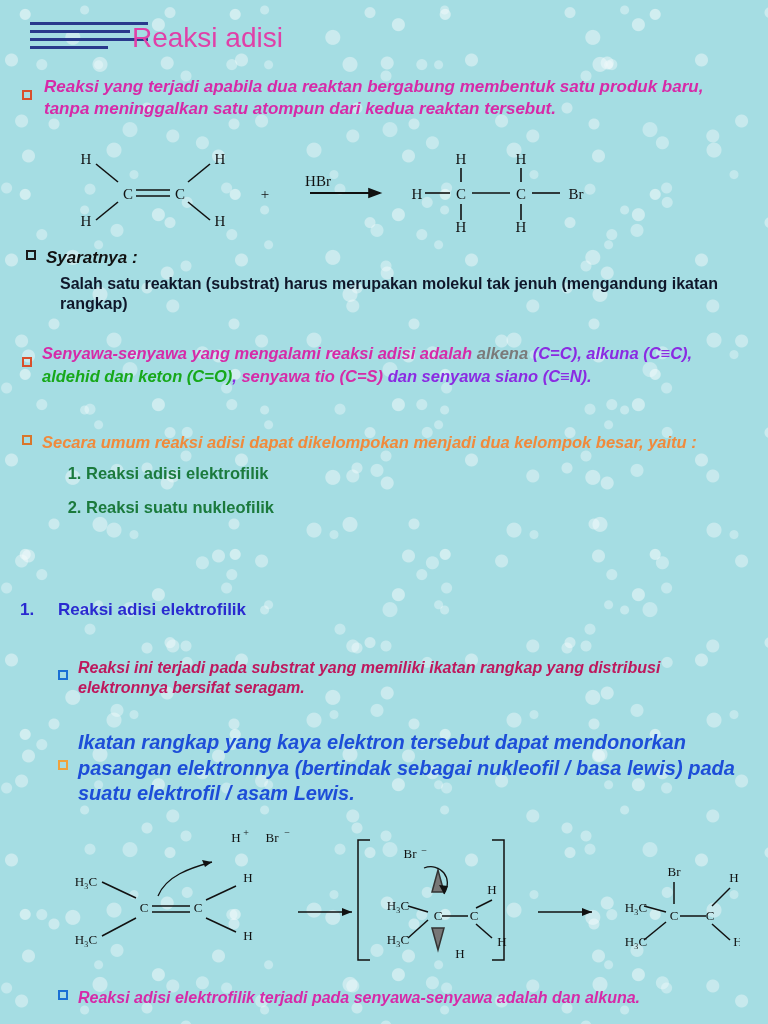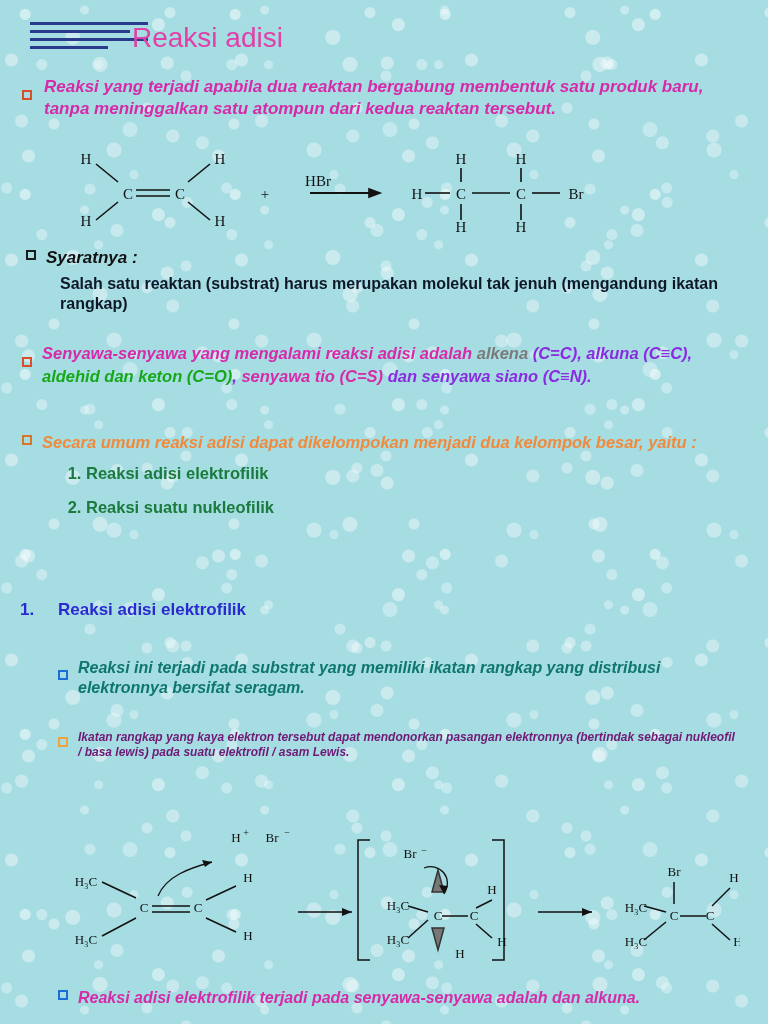--- a/index.html
+++ b/index.html
@@ -94,25 +94,25 @@
   .p4{position:absolute;left:22px;top:432px;width:714px;
       font-size:16.5px;font-weight:bold;color:#f08a3c;line-height:1.3;}
   .num-list{margin-left:46px;margin-top:10px;}
   .num-list li{color:#1b7a3d;font-size:16.5px;font-weight:bold;margin-bottom:12px;}
   .num-list{padding-left:18px;}
 
   .h2{position:absolute;left:20px;top:600px;font-size:17px;font-weight:bold;color:#2a2ad0;}
   .h2 .n{display:inline-block;width:38px;}
 
   .p5{position:absolute;left:58px;top:658px;width:660px;
-      font-size:16px;font-weight:bold;color:#0f766e;line-height:1.28;}
+      font-size:16px;font-weight:bold;color:#be185d;line-height:1.28;}
   .p5 .bullet-sq{border-color:#1a6fd4;}
 
   .p6{position:absolute;left:58px;top:730px;width:680px;
-      font-size:12px;font-weight:bold;color:#701a75;line-height:1.28;}
+      font-size:20px;font-weight:bold;color:#1d4ed8;line-height:1.28;}
   .p6 .bullet-sq{border-color:#f0a23c;}
 
   .scheme2{position:absolute;left:40px;top:820px;width:700px;height:160px;}
 
   .p7{position:absolute;left:58px;top:988px;width:680px;
       font-size:16px;font-weight:bold;color:#d62aa8;line-height:1.28;}
   .p7 .bullet-sq{border-color:#1a6fd4;}
 
   svg text{font-family:"Liberation Serif", serif;}
 </style>

